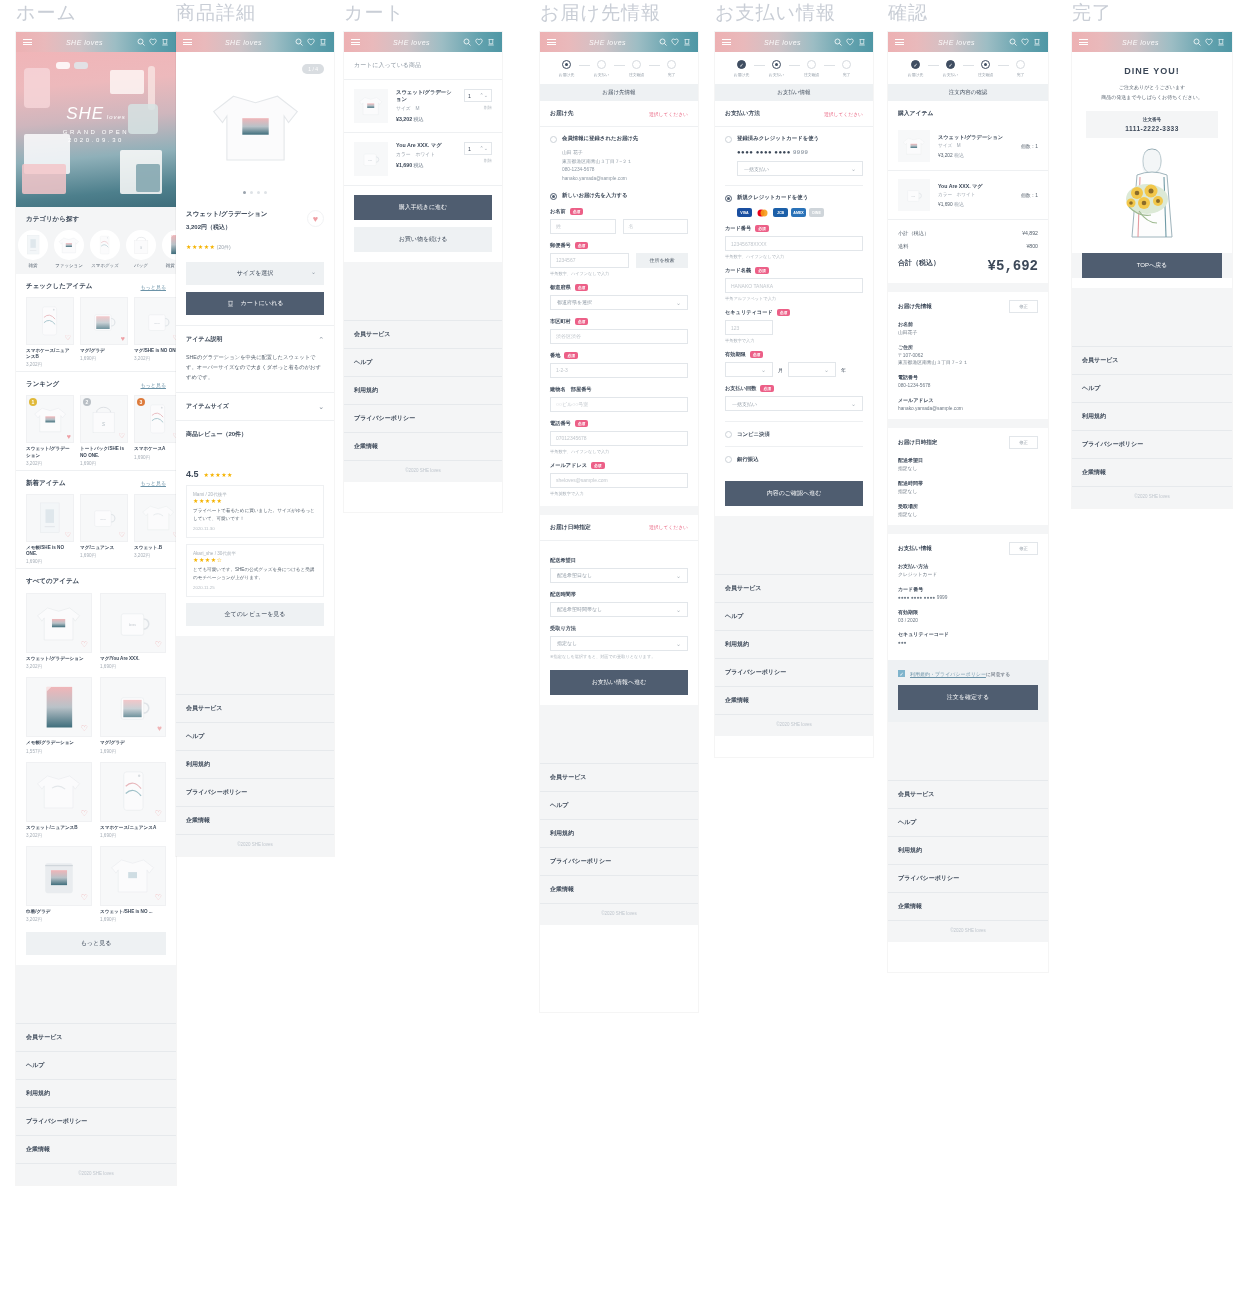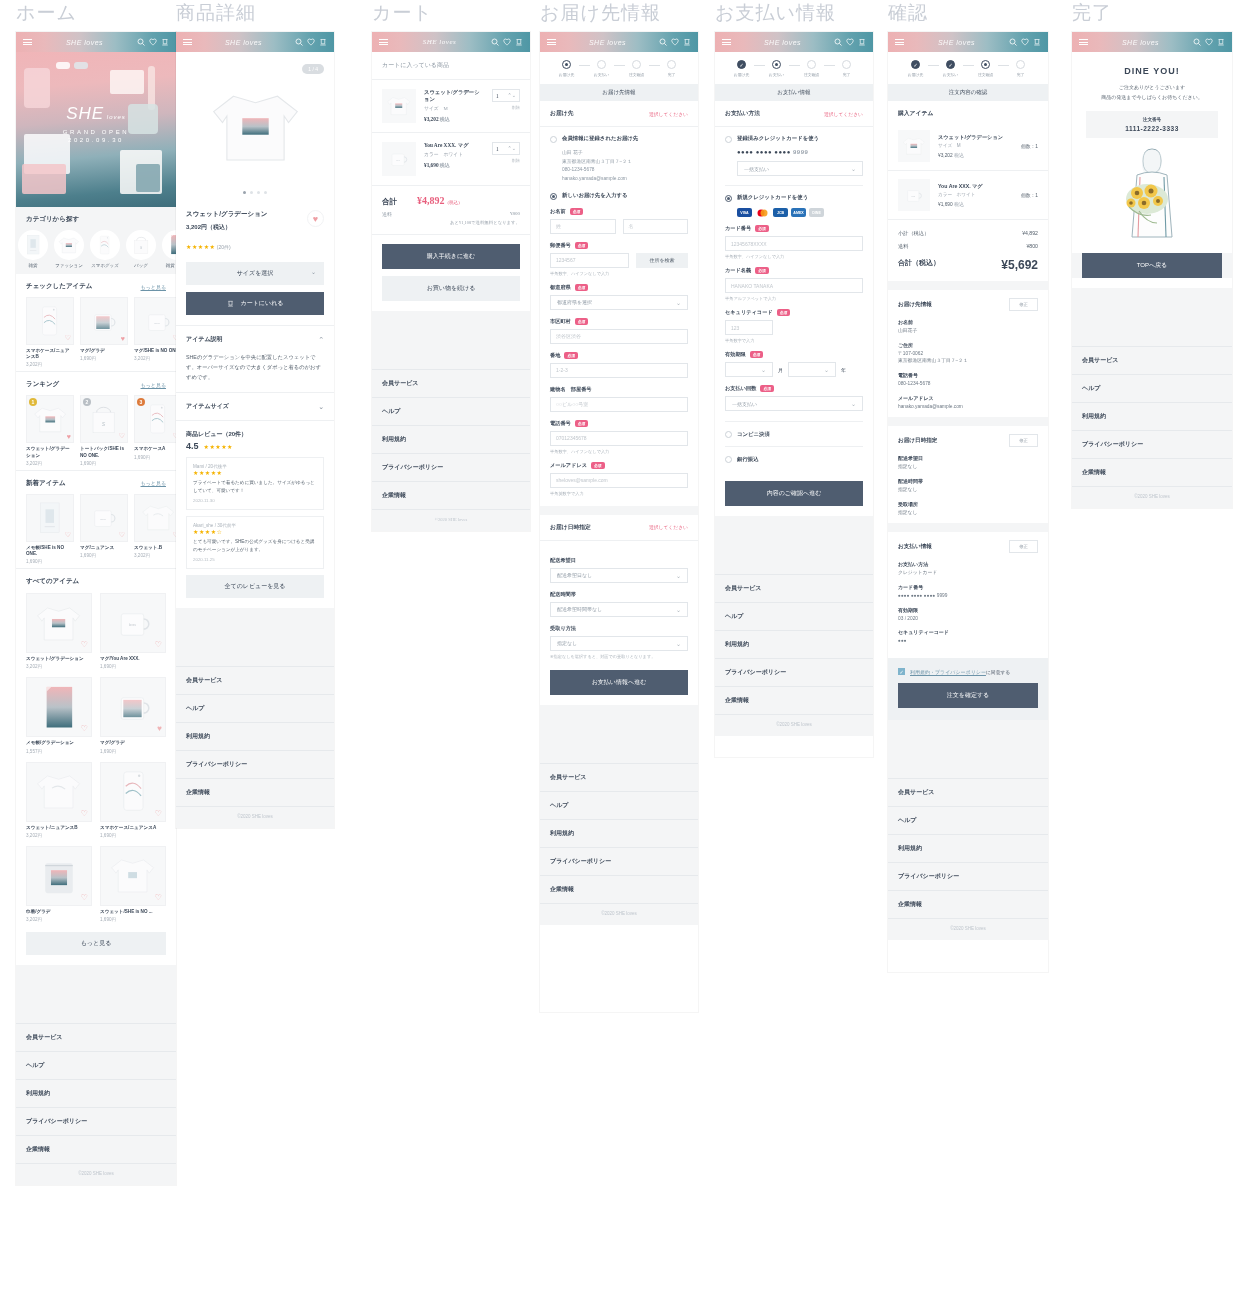--- a/index.html
+++ b/index.html
@@ -107,21 +107,21 @@
   .sel-size { margin-top:9px; background:#eef1f3; font-size:6px; text-align:center; padding:7px 0;
      position:relative; color:#3c4858; }
   .sel-size .cv { position:absolute; right:8px; top:6px; color:#8d98a3; font-size:6px; }
   .addcart { margin-top:7px; background:#4f5d70; color:#fff; font-size:6px; text-align:center;
      padding:7px 0; display:flex; gap:7px; align-items:center; justify-content:center; }
   .acc { border-top:1px solid #eef0f2; padding:9px 10px; display:flex; justify-content:space-between;
      align-items:center; font-size:6px; font-weight:bold; }
   .acc .cv { color:#98a2ac; font-size:7px; }
   .accbody { padding:0 10px 10px; font-size:5.3px; line-height:1.85; color:#55606c; }
   .rev-head { padding:9px 10px 2px; font-size:6px; font-weight:bold; }
-  .rev-score { padding:0 10px 6px; display:flex; align-items:center; gap:5px; }
+  .rev-score { padding:0 10px 6px; display:flex; align-items:center; gap:5px;margin-top:28px; }
   .rev-score .n { font-size:9px; font-weight:bold; }
   .rev { margin:0 10px 6px; border:1px solid #eef0f2; padding:6px; }
   .rev .who { font-size:4.6px; color:#aab2ba; }
   .rev .txt { font-size:4.6px; line-height:1.7; margin:3px 0; color:#55606c; }
   .rev .dt { font-size:4.4px; color:#b6bdc4; }
   .rev-all { margin:2px 10px 10px; background:#eef1f3; font-size:6px; text-align:center; padding:7px 0; }
 
   
   .cart-head { padding:9px 10px; font-size:6px; color:#8c97a2; border-bottom:1px solid #eef0f2; }
   .cart-row { display:flex; gap:8px; padding:9px 10px; border-bottom:1px solid #eef0f2; }
@@ -198,21 +198,21 @@
   .cf-sub { padding:8px 10px 4px; font-size:5.8px; font-weight:bold; }
   .cf-row { display:flex; gap:8px; padding:8px 10px; border-bottom:1px solid #eef0f2; align-items:center; }
   .cf-row .im { width:32px; height:32px; background:#f7f8f9; flex:none;
      display:flex; align-items:center; justify-content:center; overflow:hidden; }
   .cf-row .nm { font-size:5.2px; font-weight:bold; }
   .cf-row .op { font-size:4.6px; color:#9aa3ad; margin-top:2px; }
   .cf-row .pr { font-size:4.8px; color:#55606c; margin-top:4px; }
   .cf-row .qn { margin-left:auto; font-size:4.8px; color:#55606c; white-space:nowrap; }
   .sumline { display:flex; justify-content:space-between; padding:3px 10px; font-size:5.2px; color:#55606c; }
   .sumline.big { font-size:7px; font-weight:bold; padding:5px 10px 9px; color:#3c4858; }
-  .sumline.big .v { font-size:12px; }
+  .sumline.big .v { font-size:14px;font-family:Liberation Mono, monospace; }
   .cf-sec { display:flex; justify-content:space-between; align-items:center; padding:8px 10px; }
   .cf-sec .t { font-size:5.6px; font-weight:bold; }
   .editbtn { border:1px solid #e2e6ea; background:#fff; color:#9aa3ad; font-size:4.4px;
      padding:3px 9px; }
   .kv { padding:0 10px 7px; }
   .kv .k { font-size:5px; font-weight:bold; margin-bottom:2px; }
   .kv .v { font-size:4.8px; color:#6d7884; line-height:1.6; }
   .agree { display:flex; gap:5px; align-items:center; padding:8px 10px 0; }
   .chk { width:7px; height:7px; background:#7fb4cc; color:#fff; font-size:5px;
      display:flex; align-items:center; justify-content:center; flex:none; }
@@ -802,21 +802,21 @@
           <div class="pad"></div>
           <div class="fitem">会員サービス</div>
           <div class="fitem">ヘルプ</div>
           <div class="fitem">利用規約</div>
           <div class="fitem">プライバシーポリシー</div>
           <div class="fitem">企業情報</div>
           <div class="fcopy">©2020 SHE loves</div>
         </div>
       </div>
     </div>
-    <div class="screen" style="left: 372px; width: 158px; font-family: Liberation Serif, serif;">
+    <div class="screen" style="left: 344px; width: 158px;">
       <div class="screen-title">カート</div>
       <div class="phone" style="width: 158px; min-height: 480px;">
         <div class="appbar">
           <div class="burger">
             <i></i>
             <i></i>
             <i></i>
           </div>
           <div class="logo">SHE loves</div>
           <div class="acts">
@@ -883,32 +883,20 @@
             <div class="op">カラー　ホワイト</div>
             <div class="pr"><span>¥1,690</span><span class="tiny muted"> 税込</span></div>
           </div>
           <div class="qty">
             <div class="qtybox">
               <span>1</span>
               <span class="sp">⌃⌄</span>
             </div>
             <div class="rm">削除</div>
           </div>
-        </div>
-        <div class="totals">
-          <div class="r1">
-            <span class="lbl">合計</span>
-            <span class="amt">¥4,892</span>
-            <span class="tax">(税込)</span>
-          </div>
-          <div class="r2">
-            <span>送料</span>
-            <span>¥800</span>
-          </div>
-          <div class="note">あと¥1,108で送料無料となります。</div>
         </div>
         <div style="padding: 9px 10px 10px;">
           <div class="btn-dark">購入手続きに進む</div>
           <div class="btn-light" style="margin-top: 7px;">お買い物を続ける</div>
         </div>
         <div class="footer">
           <div class="pad"></div>
           <div class="fitem">会員サービス</div>
           <div class="fitem">ヘルプ</div>
           <div class="fitem">利用規約</div>

